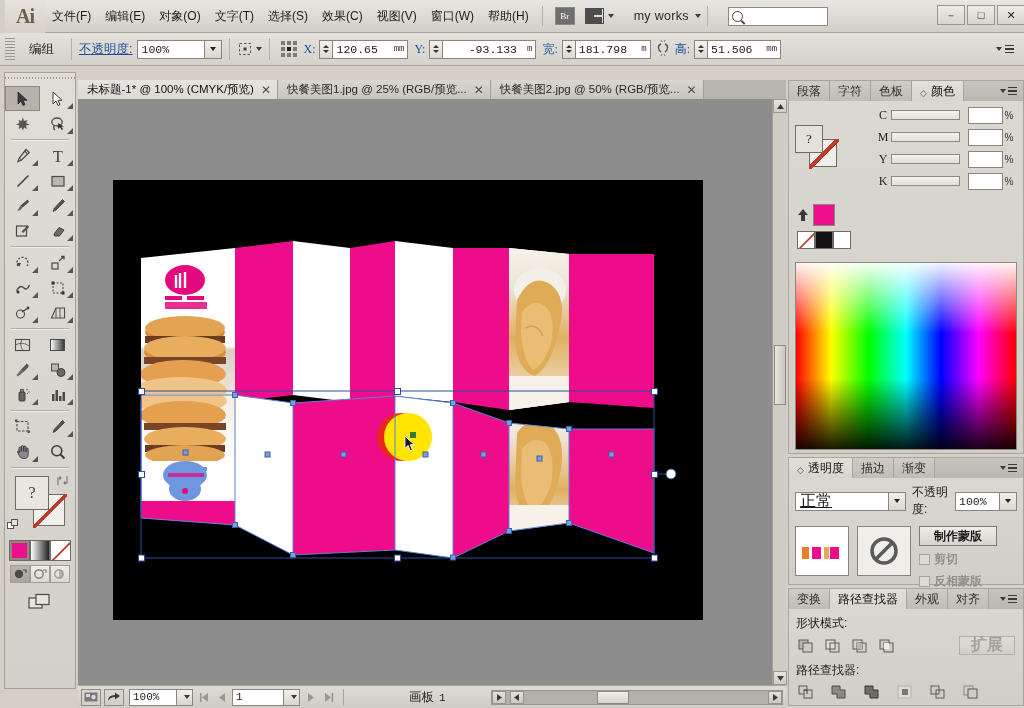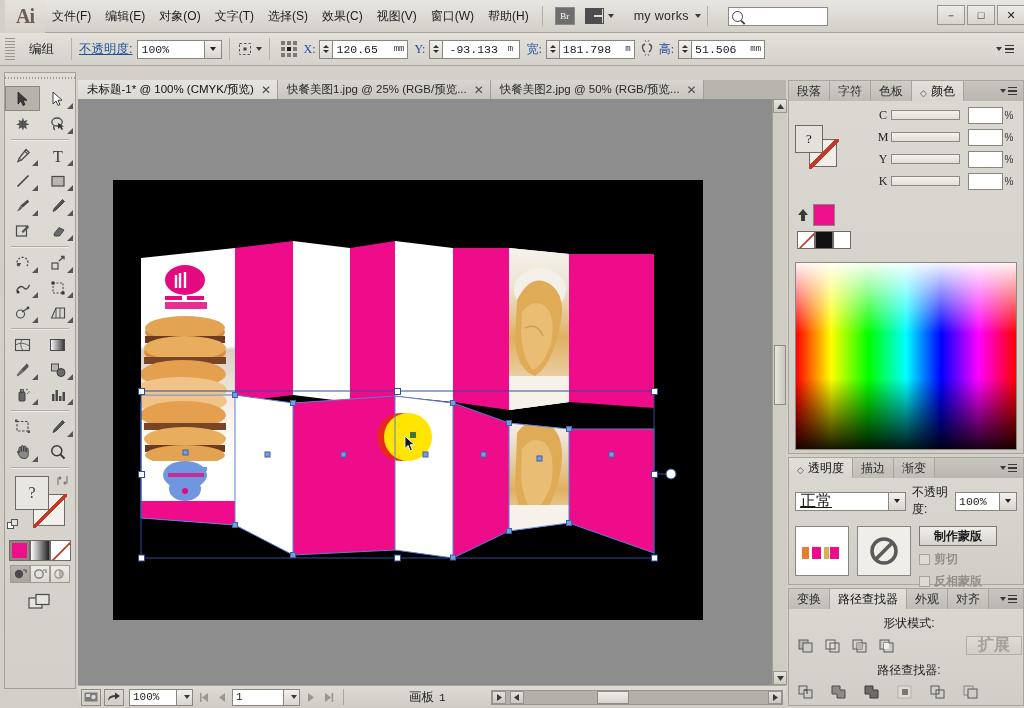--- a/index.html
+++ b/index.html
@@ -220,21 +220,21 @@
   .blendsel { width:94px;height:19px;background:#fff;border:1px solid #8a867e;display:flex;align-items:center;padding:0 4px;font-size:16px;text-decoration:underline;}
   .opac-lab { font-size:12px; color:#1a1a1a;}
   .thumbrow { display:flex; align-items:flex-start; gap:8px; margin-top:8px;font-weight:bold;}
   .thumbbox { width:54px;height:50px;background:#fff;border:1px solid #8a867e; position:relative; overflow:hidden;}
   .maskbox { width:54px;height:50px;background:#f0eee9;border:1px solid #8a867e;display:flex;align-items:center;justify-content:center;}
   .maskbtn { width:78px;height:20px;border:1px solid #7e7a72;background:linear-gradient(180deg,#f0eee9,#d7d4cd);
      display:flex;align-items:center;justify-content:center;font-size:12px;}
   .chkline { display:flex;align-items:center;gap:4px;margin-top:5px;color:#949088;font-size:12px;text-align:right;}
   .chkbox { width:11px;height:11px;border:1px solid #a8a49c;background:#dedbd4;}
 
-  .pfbody { padding:5px 1px 7px 7px;text-align:center;}
+  .pfbody { padding:5px 8px 7px 7px;}
   .pf-title { font-size:12px; color:#1c1c1c; margin:1px 0 4px 0;}
   .pf-row { display:flex; align-items:center; gap:7px; margin-bottom:7px;}
   .pf-btn { width:20px;height:18px; display:flex;align-items:center;justify-content:center;}
   .expand-btn { margin-left:auto; width:56px;height:19px; border:1px solid #b3afa7;
      background:linear-gradient(180deg,#dfdcd5,#d2cfc8); color:#a5a199; font-size:16px;
      display:flex;align-items:center;justify-content:center;font-weight:bold;}
 </style>
 </head>
 <body>
 
@@ -314,21 +314,21 @@
         <span>120.65</span>
         <span class="unit">mm</span>
       </div>
     </div>
     <div class="xy-lab">Y:</div>
     <div style="display:flex">
       <div class="spinner">
           <div class="sp-up"></div>
           <div class="sp-dn"></div>
         </div>
-      <div class="field" style="width:78px;justify-content:center">
+      <div class="field" style="width:94px;justify-content:flex-end">
         <span>-93.133</span>
         <span class="unit">m</span>
       </div>
     </div>
     <div class="xy-lab">宽:</div>
     <div style="display:flex">
       <div class="spinner">
           <div class="sp-up"></div>
           <div class="sp-dn"></div>
         </div>

